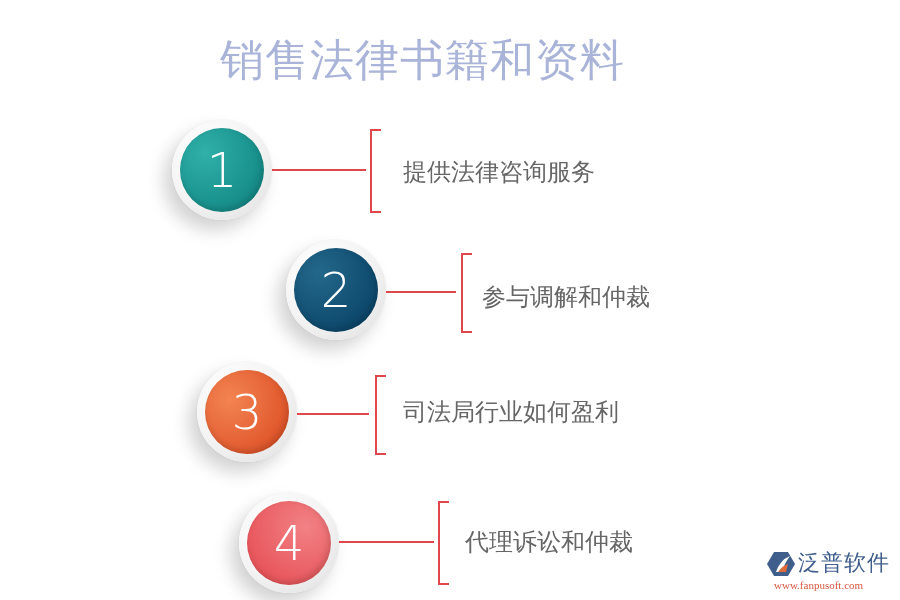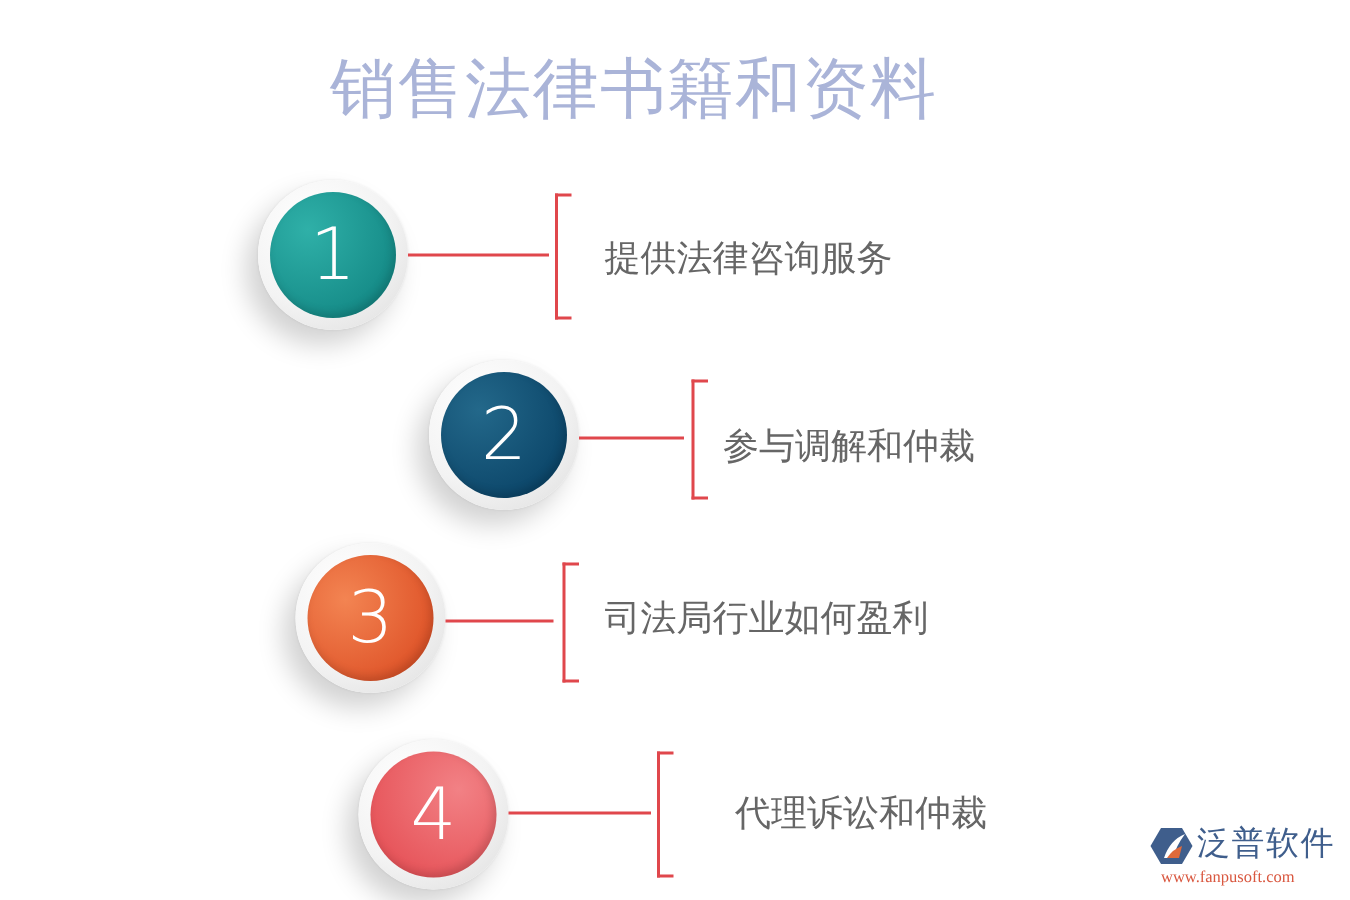--- a/index.html
+++ b/index.html
@@ -61,21 +61,21 @@
 </div>
 <div class="line" style="left:297px; top:413px; width:72px;"></div>
 <div class="bracket" style="left:375px; top:375px; height:76px;"></div>
 <div class="label" style="left:403px; top:397px;">司法局行业如何盈利</div>
 
 <div class="ring" style="left:239px; top:493px;">
   <div class="disc" style="background: radial-gradient(circle at 70% 30%, #f28185, #e3474d);">4</div>
 </div>
 <div class="line" style="left:339px; top:541px; width:95px;"></div>
 <div class="bracket" style="left:438px; top:501px; height:80px;"></div>
-<div class="label" style="left:465px; top:527px;margin-left:25px;">代理诉讼和仲裁</div>
+<div class="label" style="left:465px; top:527px;">代理诉讼和仲裁</div>
 
 <div class="logo">
   <svg class="logo-mark" viewBox="0 0 30 28">
     <polygon points="8,2 22,2 29,14 22,26 8,26 1,14" fill="#3f5e8c"></polygon>
     <path d="M10,22 Q14,10 24,6 Q18,14 16,22 Z" fill="#ffffff"></path>
     <path d="M12,22 Q16,16 22,14 L20,22 Z" fill="#e06a3a"></path>
   </svg>
   <div class="logo-name">泛普软件</div>
   <div class="logo-url">www.fanpusoft.com</div>
 </div>

